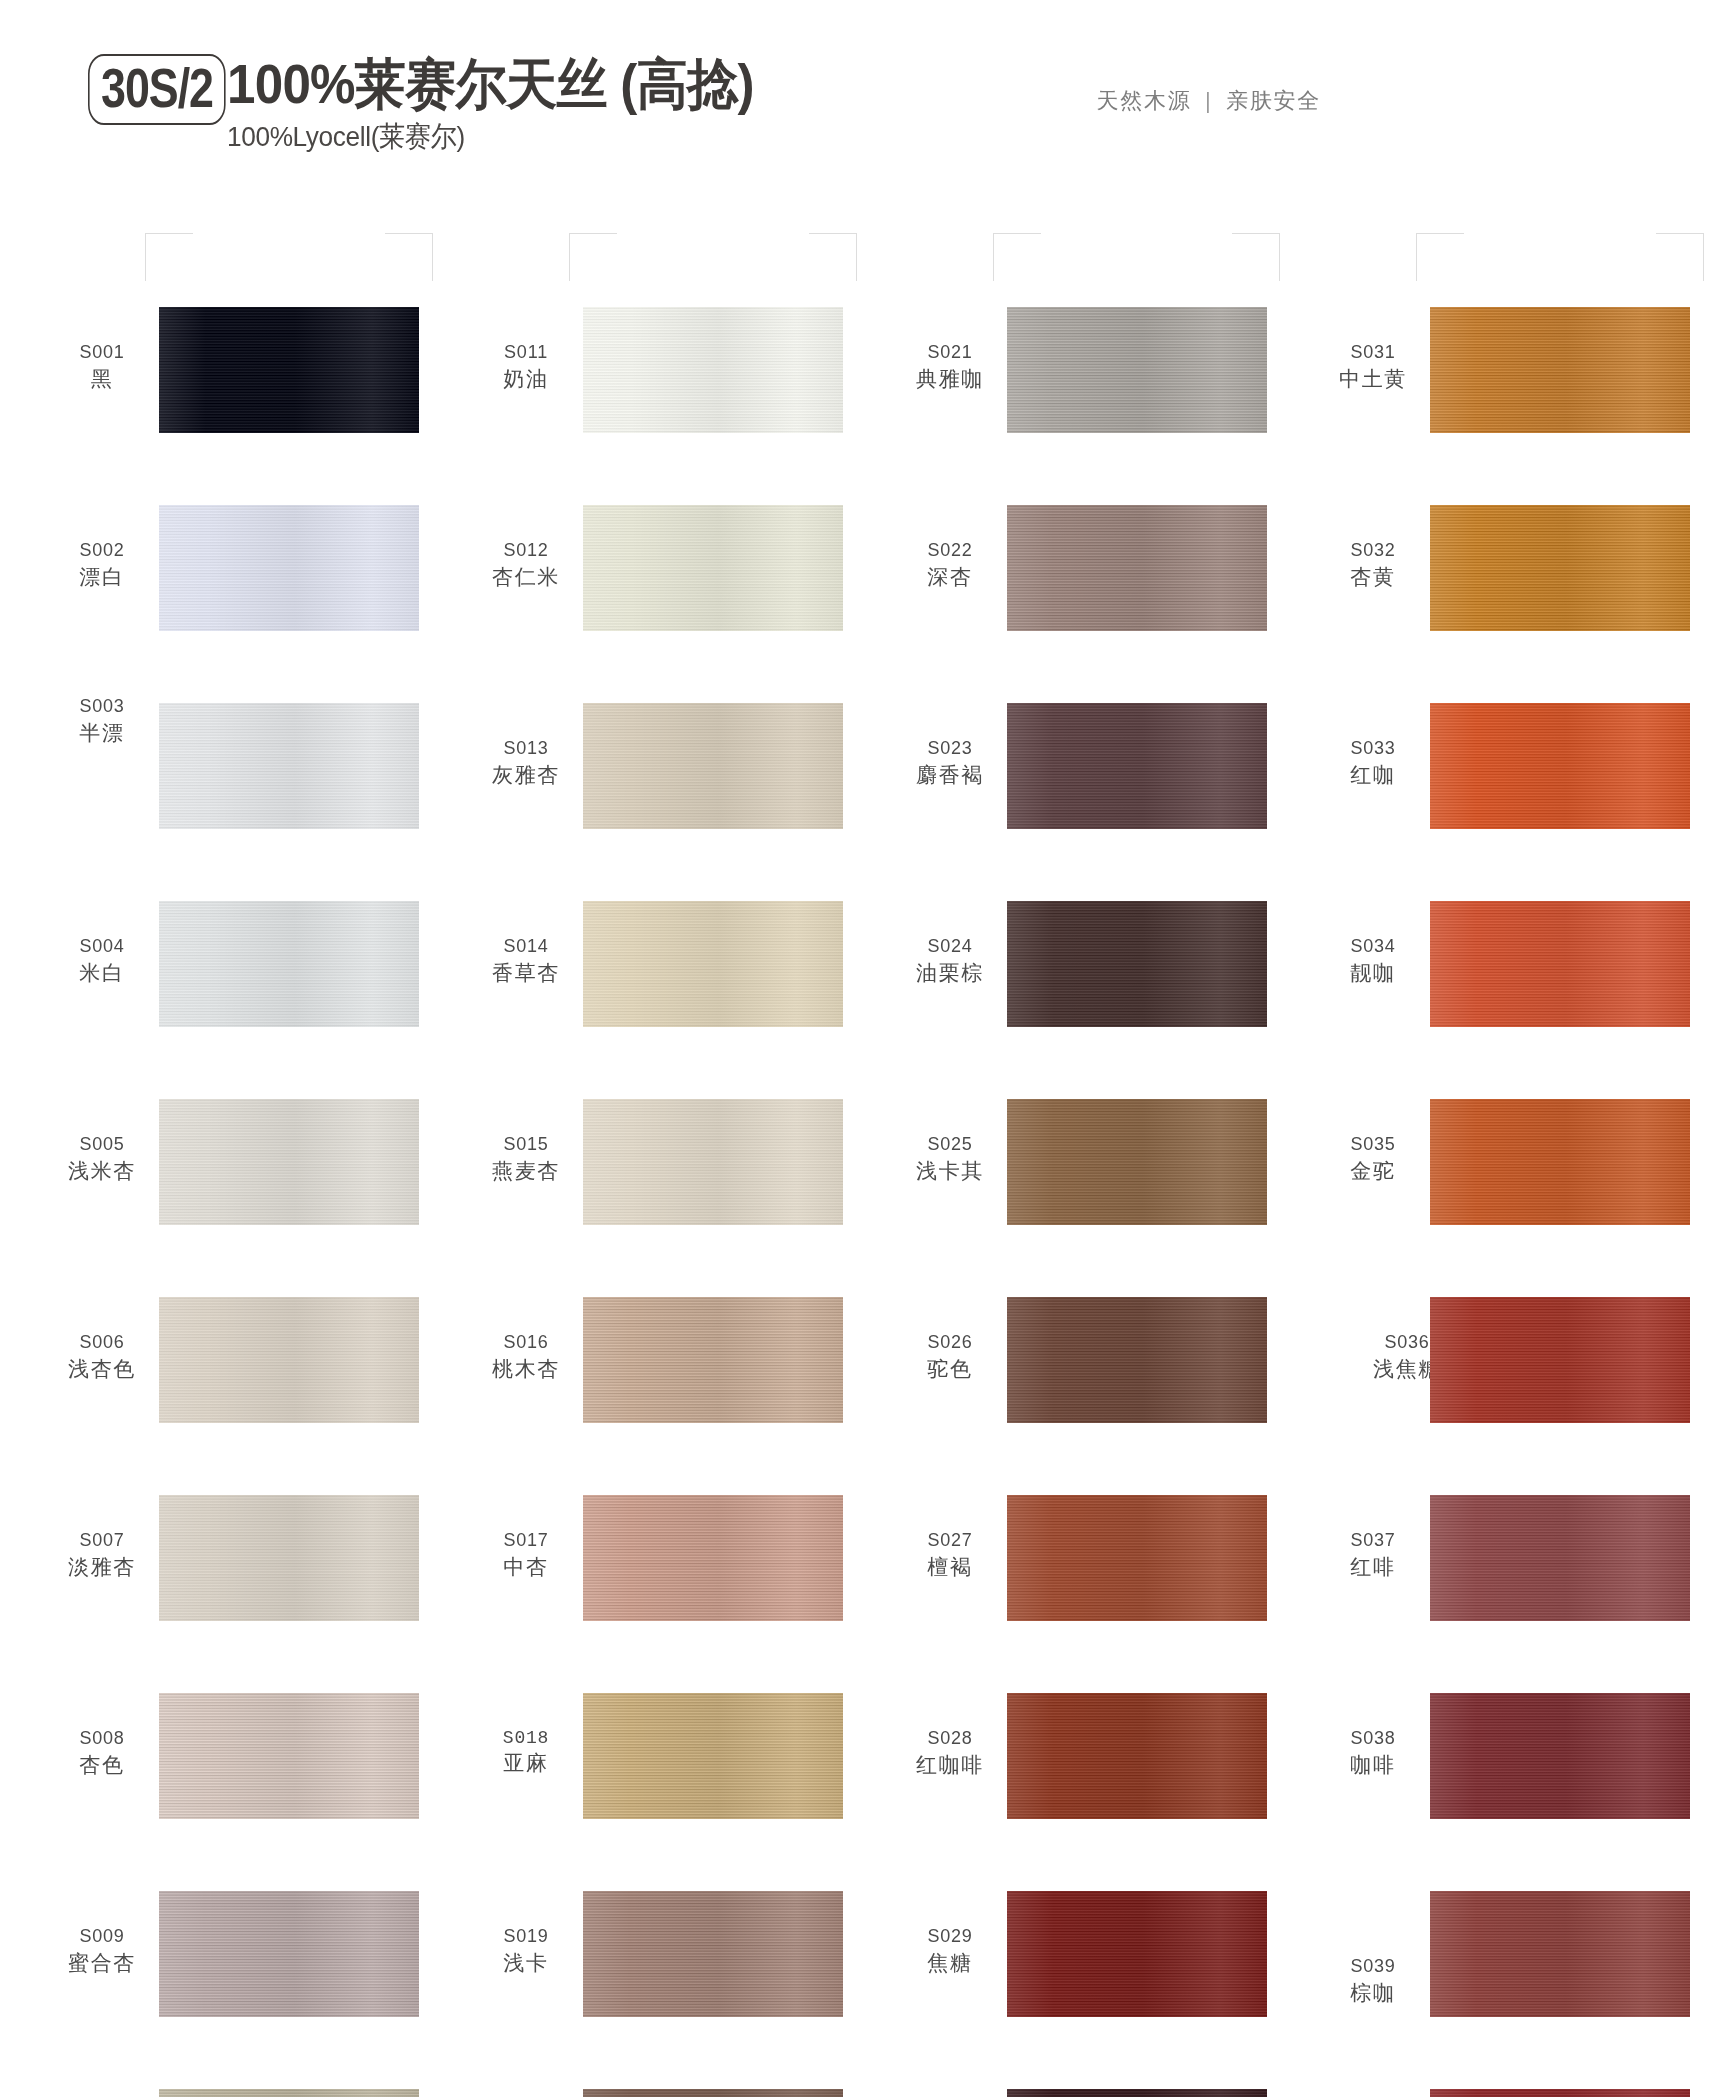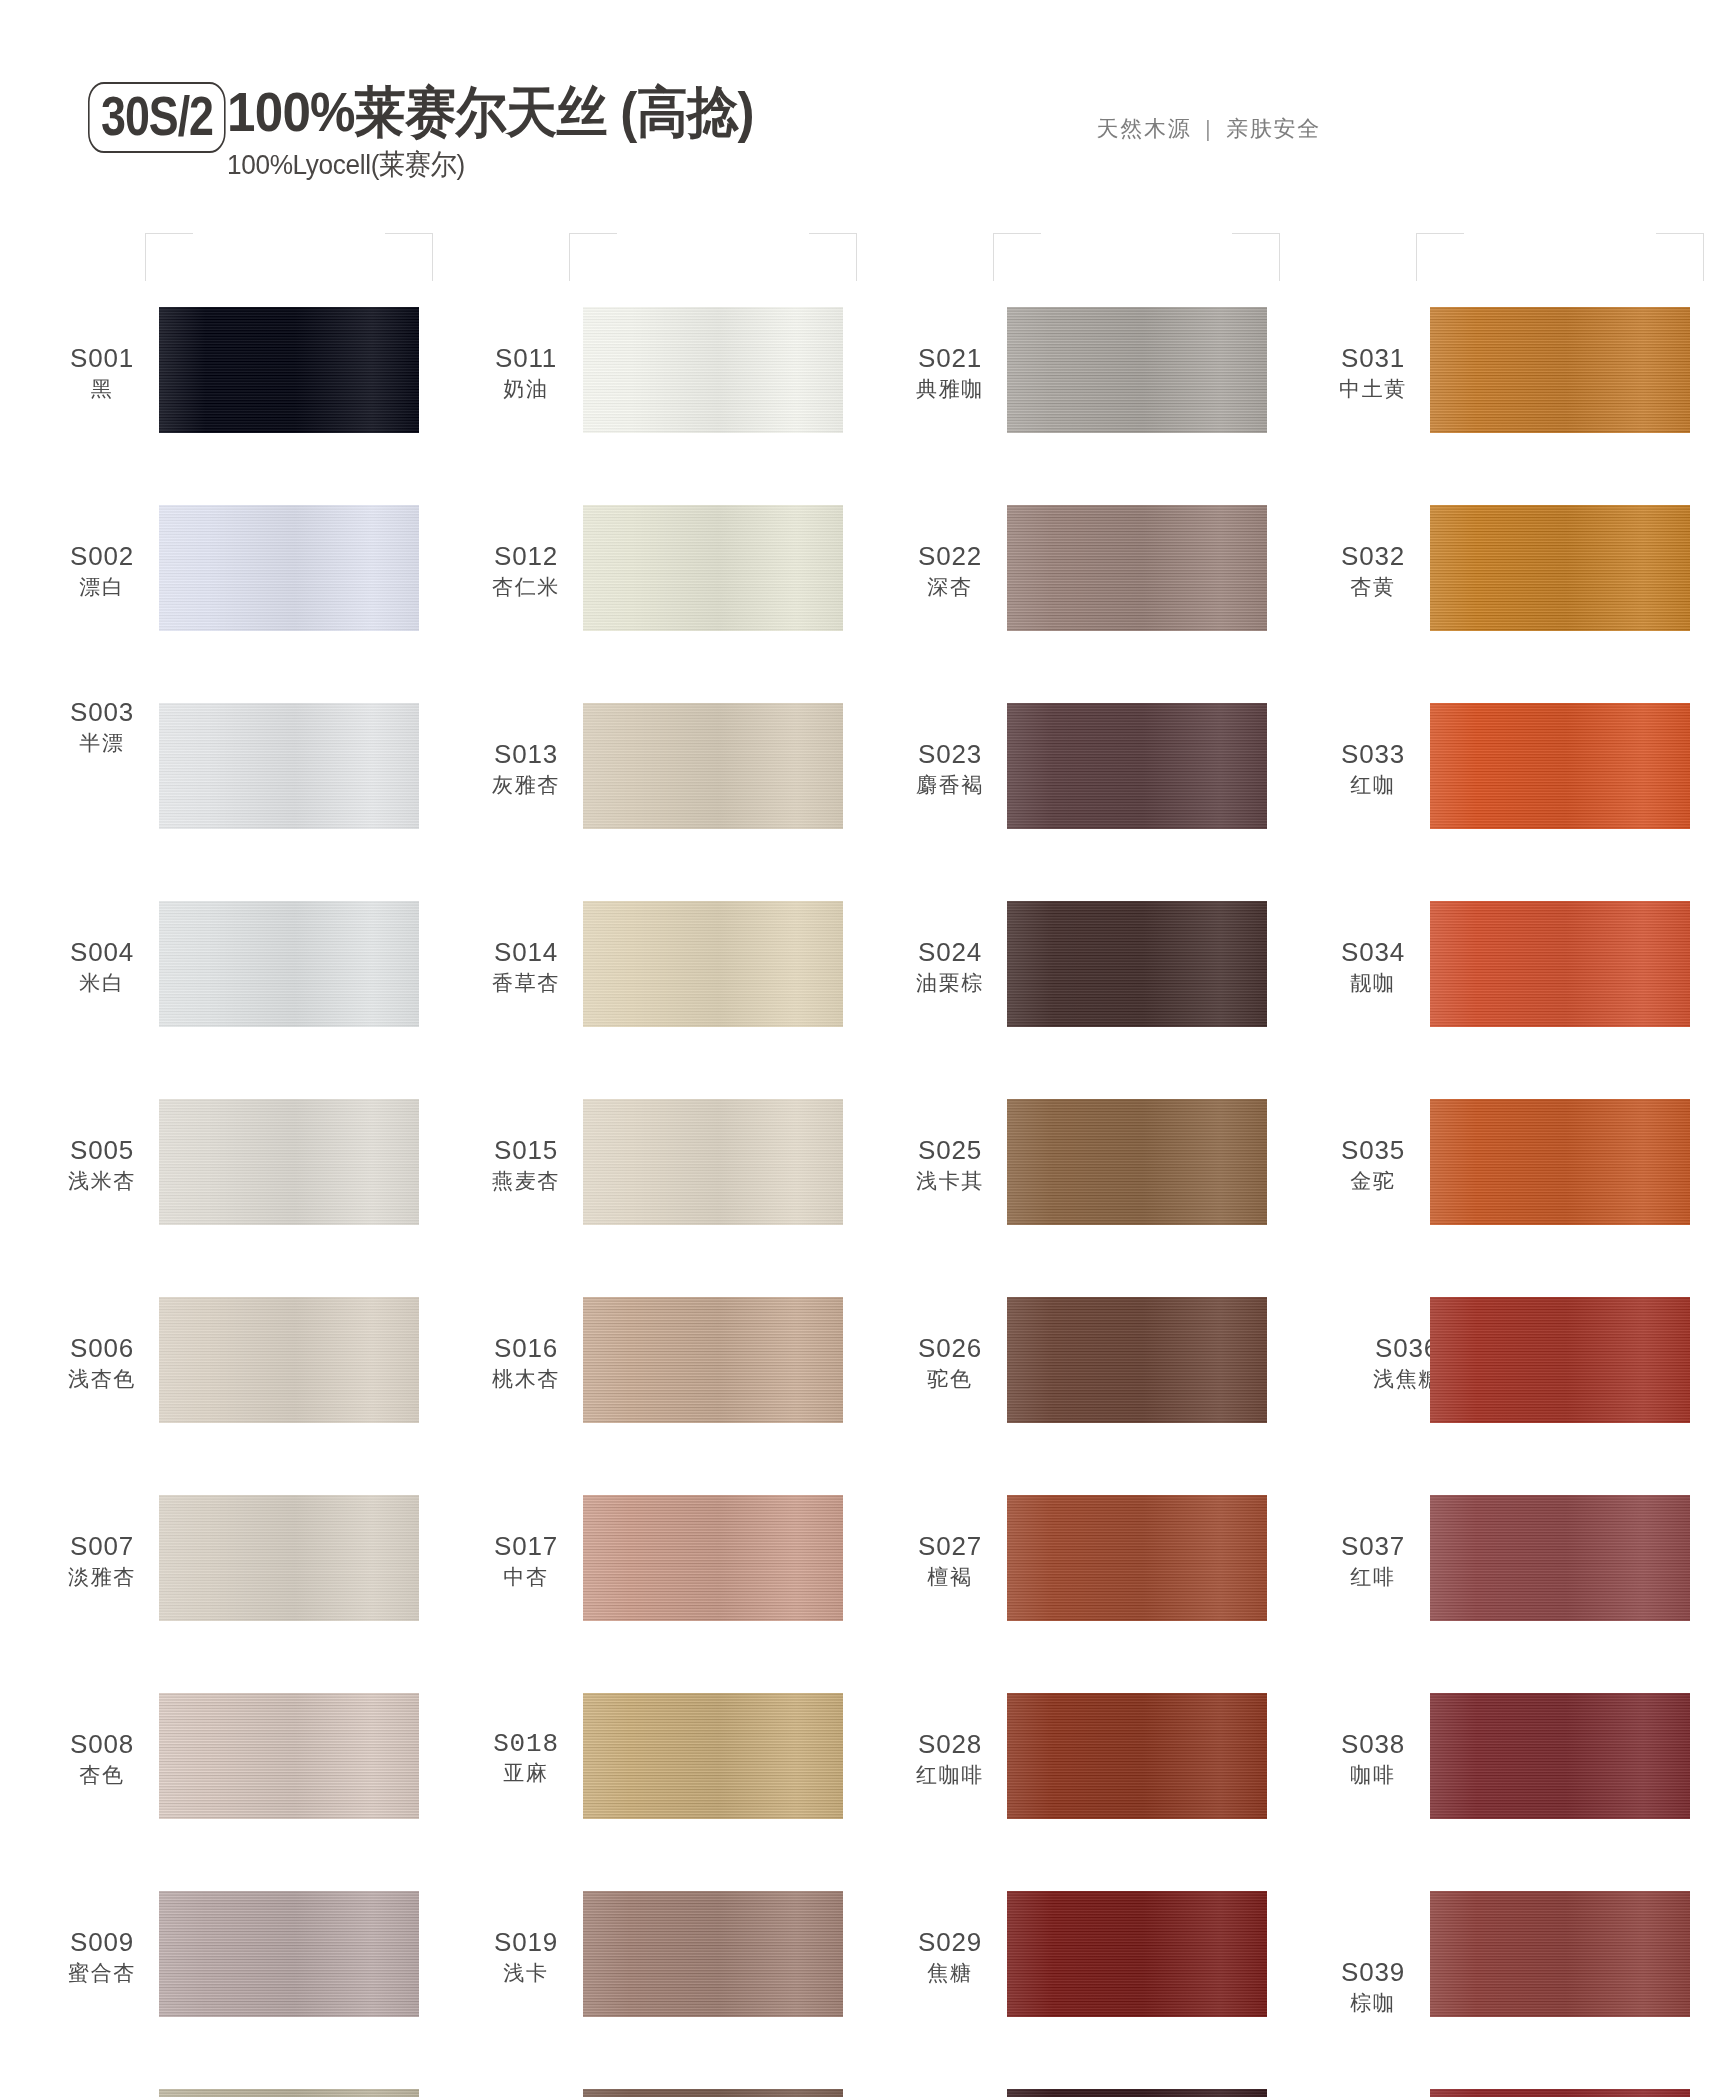--- a/index.html
+++ b/index.html
@@ -10,21 +10,21 @@
     font-family:"Liberation Sans","DejaVu Sans",sans-serif;
     color:#3a3a3a;
     position:relative;
     overflow:hidden;
     -webkit-font-smoothing:antialiased;
   }
 
   
   .header{
     position:absolute;
-    left:0;top:0;width:1430px;height:210px;margin-top:28px;
+    left:0;top:0;width:1430px;height:210px;
   }
   .hdr-left{
     position:absolute;left:88px;top:54px;
     display:flex;align-items:flex-start;
   }
   .code-badge{
     border:2.9px solid #3d3a38;
     border-radius:20px;
     padding:4.2px 14.3px 6.7px 14.3px;
     font-size:56px;
@@ -90,21 +90,21 @@
   .cell{position:absolute;}
   .cell .label{
     position:absolute;
     text-align:center;
     line-height:1.32;
     color:#4b4b4b;
     white-space:nowrap;
   }
   .cell .label .code{
     display:block;
-    font-size:26px;
+    font-size:18px;
     letter-spacing:0.8px;
     font-weight:400;
   }
   .cell .label .name{
     display:block;
     font-size:21px;
     letter-spacing:1.7px;
     font-weight:400;
   }
   .swatch{

